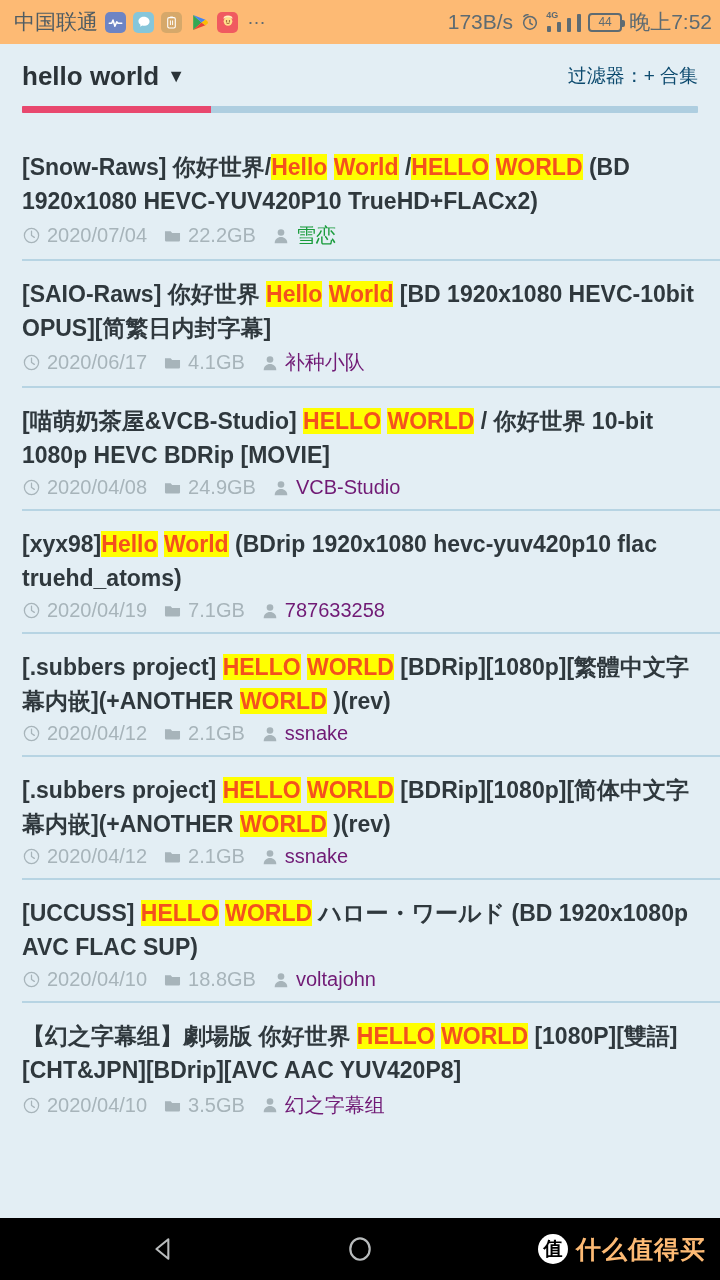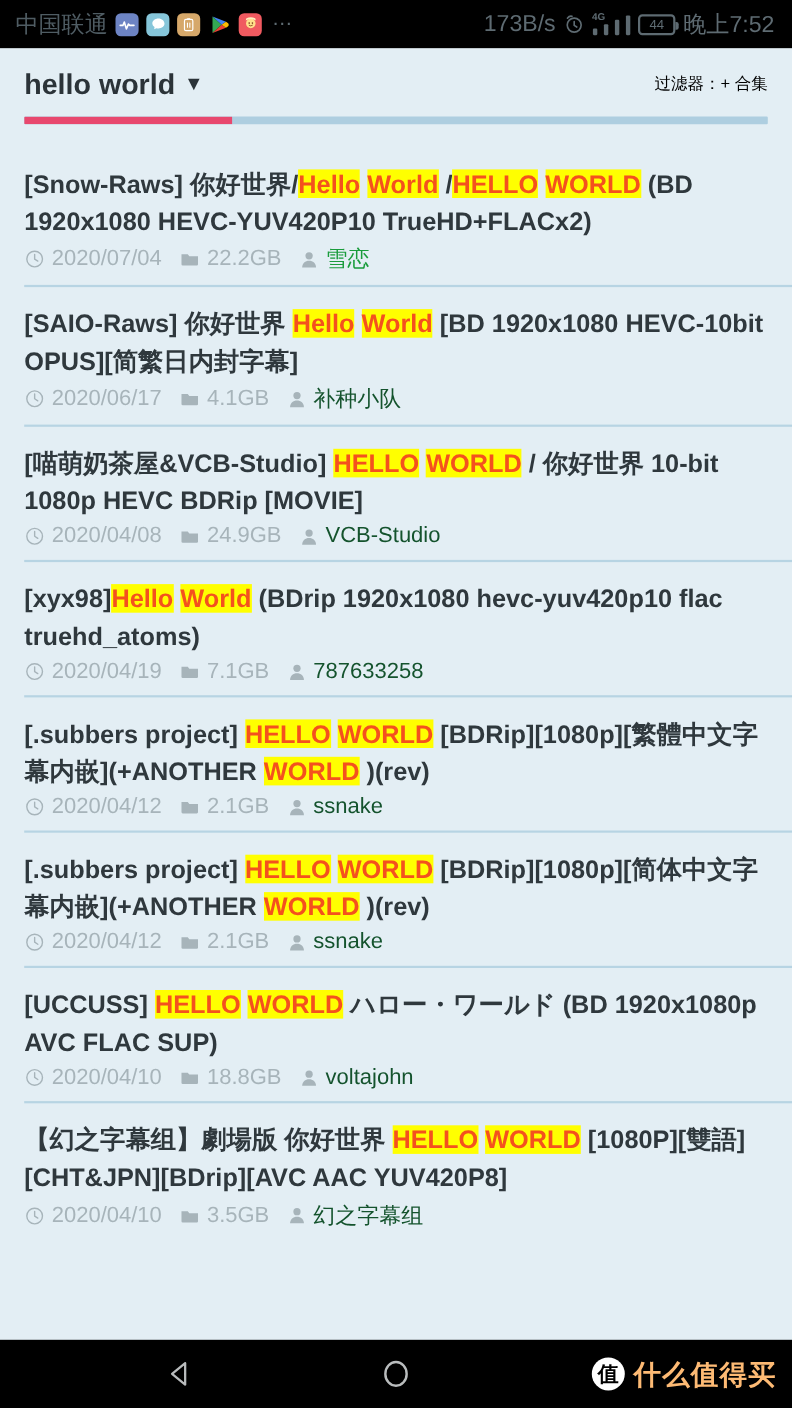--- a/index.html
+++ b/index.html
@@ -18,24 +18,24 @@
     height: 1280px;
     background: #e3eef4;
     display: flex;
     flex-direction: column;
   }
 
   
   .statusbar {
     height: 44px;
     flex: 0 0 44px;
-    background: #000000;
-    display: flex;
-    align-items: center;
-    padding: 0 16px 0 14px;
+    background: #fdba74;
+    display: flex;
+    align-items: center;
+    padding: 0 8px 0 14px;
     color: #5e6b72;
   }
   .sb-left {
     display: flex;
     align-items: center;
     gap: 7px;
     flex: 0 0 auto;
   }
   .carrier {
     font-size: 21px;
@@ -117,22 +117,22 @@
     font-size: 26px;
     font-weight: bold;
     color: #2b3338;
     display: flex;
     align-items: center;
     gap: 8px;
     cursor: pointer;
   }
   .caret { font-size: 18px; color: #2b3338; }
   .header-filter {
-    font-size: 15px;
-    color: #000000;
+    font-size: 19px;
+    color: #0c4a6e;
     white-space: nowrap;
     cursor: pointer;
   }
   .progress-track {
     margin-top: 10px;
     height: 7px;
     width: 100%;
     background: #aecee0;
     border-radius: 1px;
     overflow: hidden;
@@ -175,21 +175,21 @@
   .item-meta {
     margin-top: 4px;
     display: flex;
     align-items: center;
     gap: 6px;
     font-size: 20px;
     color: #a7b4ba;
     white-space: nowrap;
   }
   .meta-txt { color: #a7b4ba; }
-  .meta-user { color: #14532d; }
+  .meta-user { color: #701a75; }
   .meta-user.green { color: #1a9c3c; }
   .mi { flex: 0 0 auto; display: inline-flex; align-items: center; }
   .meta-gap { width: 4px; }
 
   
   .navbar {
     flex: 0 0 62px;
     height: 62px;
     background: #000000;
     display: flex;

